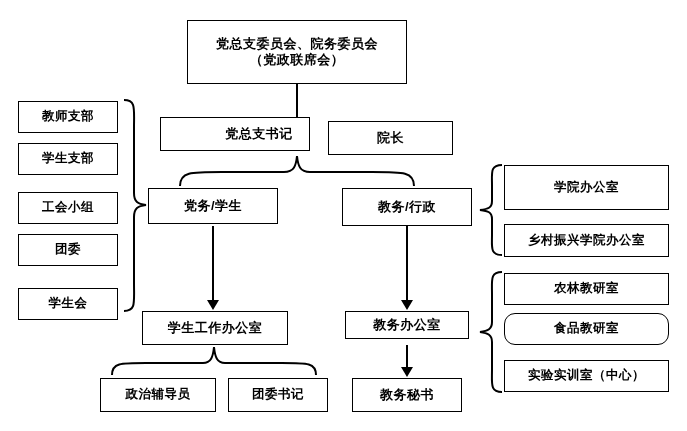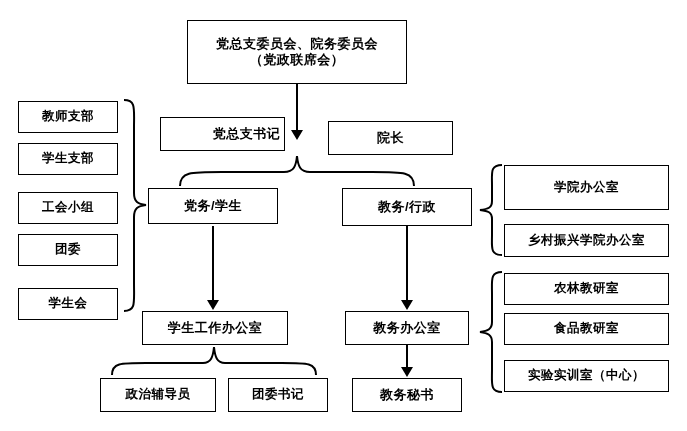--- a/index.html
+++ b/index.html
@@ -54,40 +54,40 @@
 <body>
 
 <div id="root">
 
   <div class="box" style="left:187px; top:20px; width:220px; height:64px;">党总支委员会、院务委员会
 （党政联席会）</div>
 
   <div class="line v" style="left:296px; top:84px; height:50px;"></div>
   <div class="arrow" style="left:291px; top:130px;"></div>
 
-  <div class="box" style="left:160px; top:117px; width:125px; height:34px;padding-left:48px;">党总支书记</div>
+  <div class="box" style="left:160px; top:117px; width:150px; height:34px;padding-left:48px;">党总支书记</div>
   <div class="box" style="left:328px; top:121px; width:125px; height:34px;">院长</div>
 
   <div class="brace" style="left:172px; top:154px;">
     <svg width="250" height="34" viewBox="0 0 250 34">
       <path d="M8 32 C8 18, 18 18, 50 18 L112 18 C122 18, 124 12, 125 2 C126 12, 128 18, 138 18 L200 18 C232 18, 242 18, 242 32" fill="none" stroke="#000000" stroke-width="2"></path>
     </svg>
   </div>
 
   <div class="box" style="left:148px; top:188px; width:130px; height:36px;">党务/学生</div>
   <div class="box" style="left:342px; top:188px; width:130px; height:38px;">教务/行政</div>
 
   <div class="line v" style="left:212px; top:226px; height:82px;"></div>
   <div class="arrow" style="left:207px; top:300px;"></div>
 
   <div class="line v" style="left:406px; top:226px; height:82px;"></div>
   <div class="arrow" style="left:401px; top:300px;"></div>
 
   <div class="box" style="left:142px; top:311px; width:146px; height:34px;">学生工作办公室</div>
-  <div class="box" style="left:345px; top:311px; width:124px; height:34px;">教务办公室</div>
+  <div class="box" style="left:345px; top:311px; width:124px; height:28px;">教务办公室</div>
 
   <div class="brace" style="left:106px; top:345px;">
     <svg width="220" height="32" viewBox="0 0 220 32">
       <path d="M6 30 C6 18, 14 18, 40 18 L97 18 C105 18, 107 12, 108 2 C109 12, 111 18, 119 18 L176 18 C202 18, 210 18, 210 30" fill="none" stroke="#000000" stroke-width="2"></path>
     </svg>
   </div>
 
   <div class="box small" style="left:100px; top:378px; width:116px; height:34px;">政治辅导员</div>
   <div class="box small" style="left:228px; top:378px; width:100px; height:34px;">团委书记</div>
 
@@ -115,16 +115,16 @@
   </div>
   <div class="box small" style="left:504px; top:165px; width:165px; height:45px;">学院办公室</div>
   <div class="box small" style="left:504px; top:224px; width:165px; height:33px;">乡村振兴学院办公室</div>
 
   <div class="brace" style="left:478px; top:270px;">
     <svg width="26" height="125" viewBox="0 0 26 125">
       <path d="M24 2 C12 2, 14 10, 14 24 L14 52 C14 59, 10 61, 2 62 C10 63, 14 65, 14 72 L14 100 C14 114, 12 122, 24 122" fill="none" stroke="#000000" stroke-width="2"></path>
     </svg>
   </div>
   <div class="box small" style="left:504px; top:273px; width:165px; height:32px;">农林教研室</div>
-  <div class="box small" style="left:504px; top:313px; width:165px; height:32px;">食品教研室</div>
+  <div class="box small" style="left:504px; top:313px; width:165px; height:32px;border-radius:11px;">食品教研室</div>
   <div class="box small" style="left:504px; top:360px; width:165px; height:32px;">实验实训室（中心）</div>
 
 </div>
 
 </body></html>

